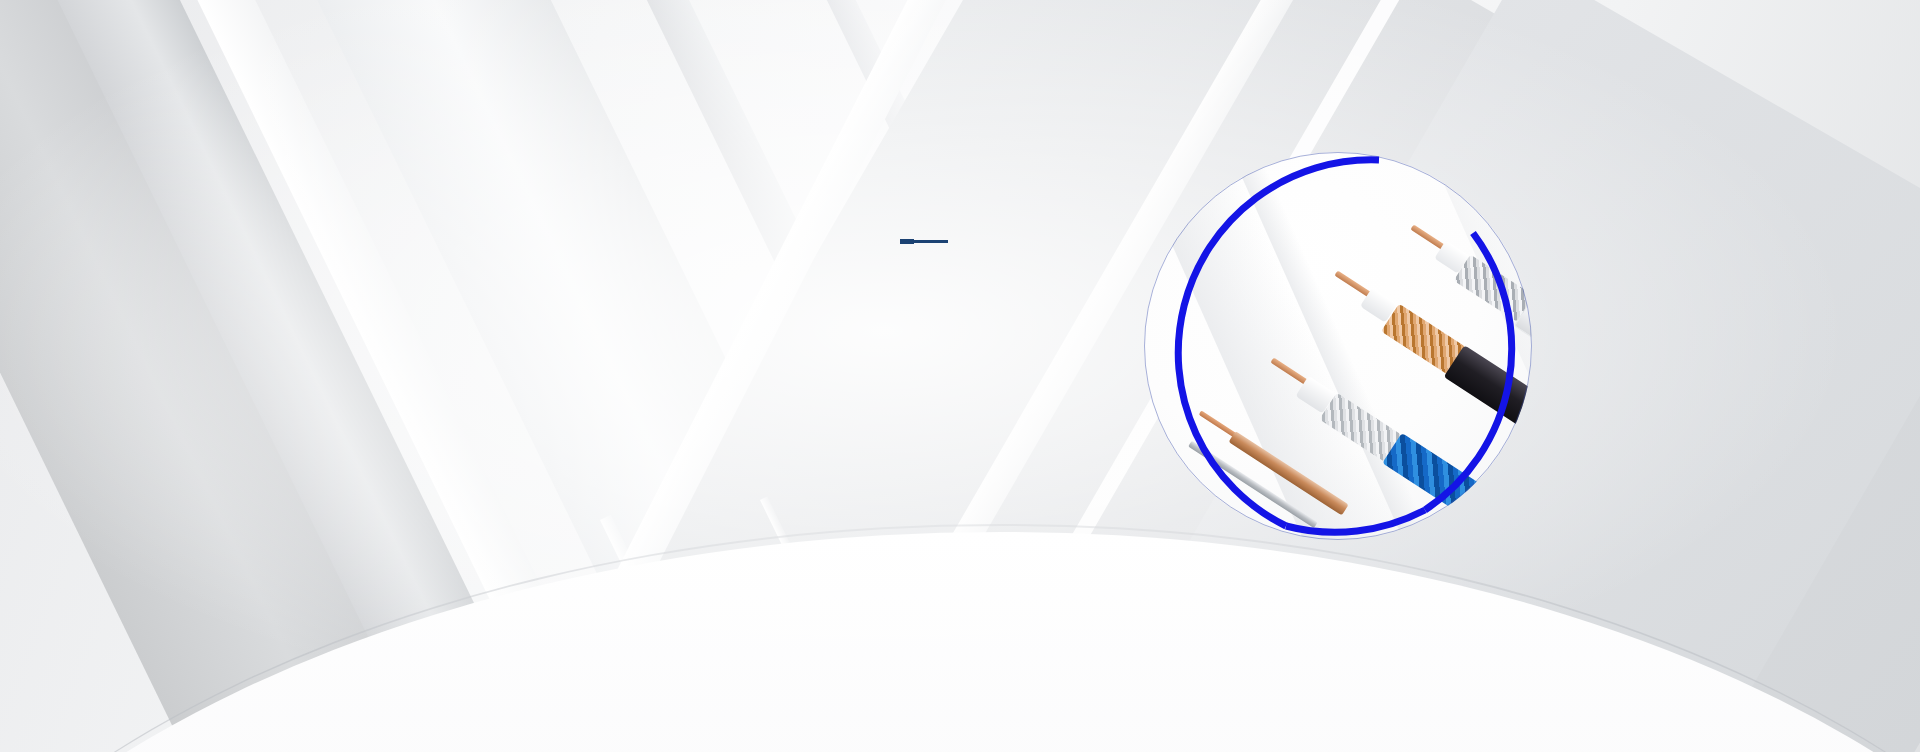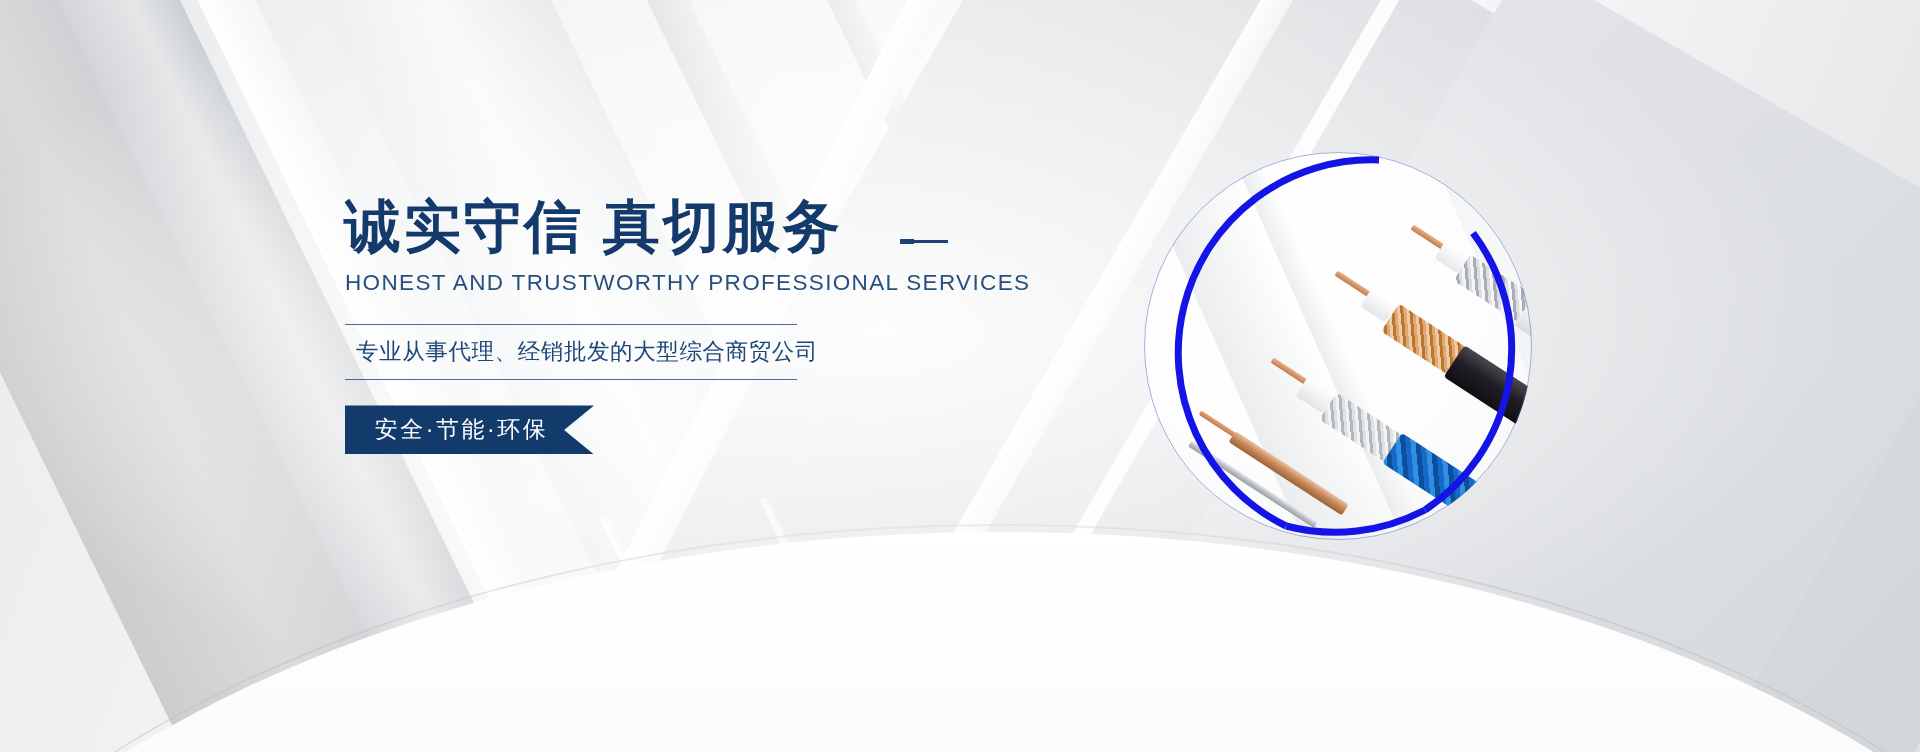--- a/index.html
+++ b/index.html
@@ -296,32 +296,20 @@
   <div class="streak streak-a"></div>
   <div class="streak streak-b"></div>
 
   <div class="floor"></div>
   <div class="floor-line"></div>
   <div class="bg-vignette"></div>
 
   <div class="accent-dash dash-1"></div>
   <div class="accent-dash dash-2"></div>
 
-  <div class="text-block">
-    <h1 class="headline">诚实守信 真切服务</h1>
-    <div class="subhead-en">HONEST AND TRUSTWORTHY PROFESSIONAL SERVICES</div>
-
-    <div class="rule rule-top"></div>
-    <div class="tagline-cn">专业从事代理、经销批发的大型综合商贸公司</div>
-    <div class="rule rule-bottom"></div>
-
-    <div class="badge">
-      <span class="badge-text">安全·节能·环保</span>
-    </div>
-  </div>
 
   <div class="medallion">
 
     <div class="medallion-photo">
       <div class="photo-bg-streak" style="left:-40px; top:-60px; width:90px; height:560px; transform:rotate(-24deg);"></div>
       <div class="photo-bg-streak" style="left:60px; top:-60px; width:26px; height:560px; transform:rotate(-24deg);"></div>
       <div class="photo-bg-streak" style="left:250px; top:-80px; width:60px; height:600px; transform:rotate(-24deg); opacity:.5;"></div>
 
       <div class="cable-core" style="left:46px; top:288px; width:150px; height:7px; transform:rotate(33deg);
                   background:linear-gradient(180deg,#e9ebee,#b9bdc2,#9aa0a6);"></div>

